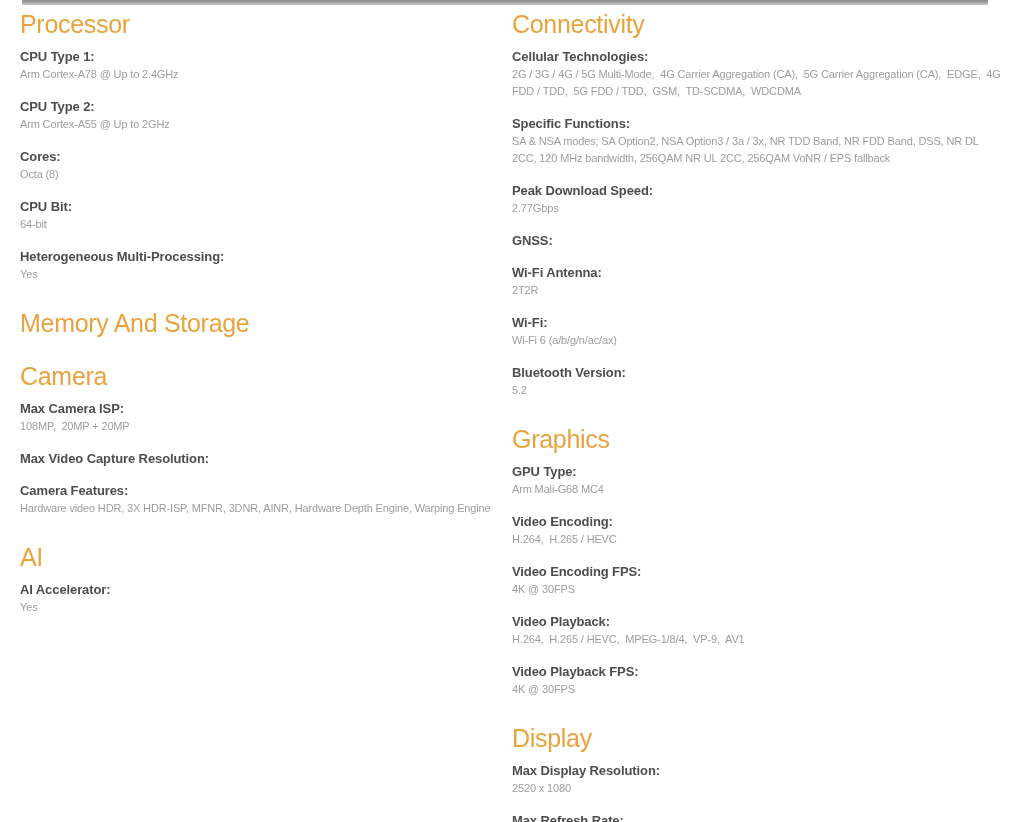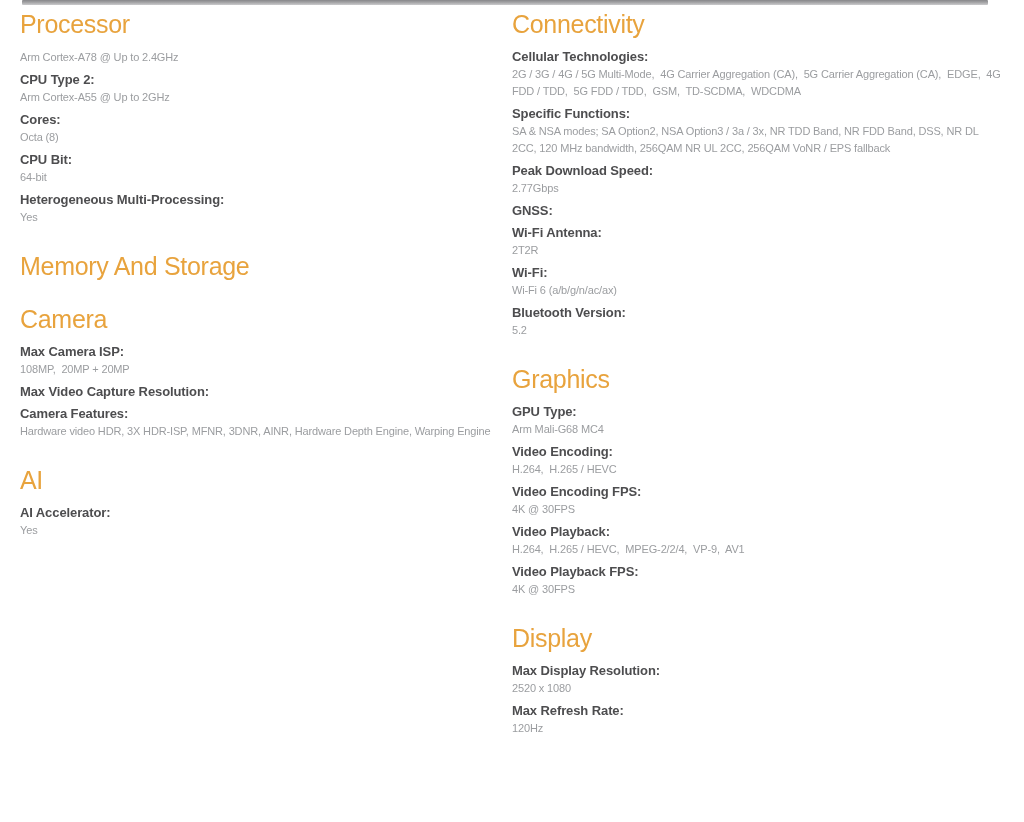--- a/index.html
+++ b/index.html
@@ -25,21 +25,21 @@
   }
   .spec-section { margin-bottom: 27px; }
   .section-title {
     font-size: 25px;
     line-height: 26px;
     font-weight: normal;
     letter-spacing: -0.3px;
     color: var(--accent, #E8A33D);
     margin-bottom: 12px;
   }
-  .spec-item + .spec-item { margin-top: 6px; }
+  .spec-item + .spec-item { margin-top: 16px; }
   .spec-label {
     font-size: 13px;
     line-height: 16px;
     font-weight: bold;
     letter-spacing: -0.1px;
     color: var(--label, #4D4D4F);
     margin-bottom: 1px;
   }
   .spec-value {
     font-size: 11px;
@@ -53,20 +53,21 @@
 <body>
 
 <div class="top-bar"></div>
 
 <div class="columns">
   <div class="column">
   <section class="spec-section">
     <h2 class="section-title">Processor</h2>
     <div class="spec-list">
   <div class="spec-item">
+    <div class="spec-label">CPU Type 1:</div>
     <div class="spec-value">Arm Cortex-A78 @ Up to 2.4GHz</div>
   </div>
 
   <div class="spec-item">
     <div class="spec-label">CPU Type 2:</div>
     <div class="spec-value">Arm Cortex-A55 @ Up to 2GHz</div>
   </div>
 
   <div class="spec-item">
     <div class="spec-label">Cores:</div>
@@ -171,21 +172,21 @@
     <div class="spec-value">H.264,  H.265 / HEVC</div>
   </div>
 
   <div class="spec-item">
     <div class="spec-label">Video Encoding FPS:</div>
     <div class="spec-value">4K @ 30FPS</div>
   </div>
 
   <div class="spec-item">
     <div class="spec-label">Video Playback:</div>
-    <div class="spec-value">H.264,  H.265 / HEVC,  MPEG-2/2/4,  VP-9,  AV1</div>
+    <div class="spec-value">H.264,  H.265 / HEVC,  MPEG-1/8/4,  VP-9,  AV1</div>
   </div>
 
   <div class="spec-item">
     <div class="spec-label">Video Playback FPS:</div>
     <div class="spec-value">4K @ 30FPS</div>
   </div>
 </div>
   </section>
 
   <section class="spec-section">

